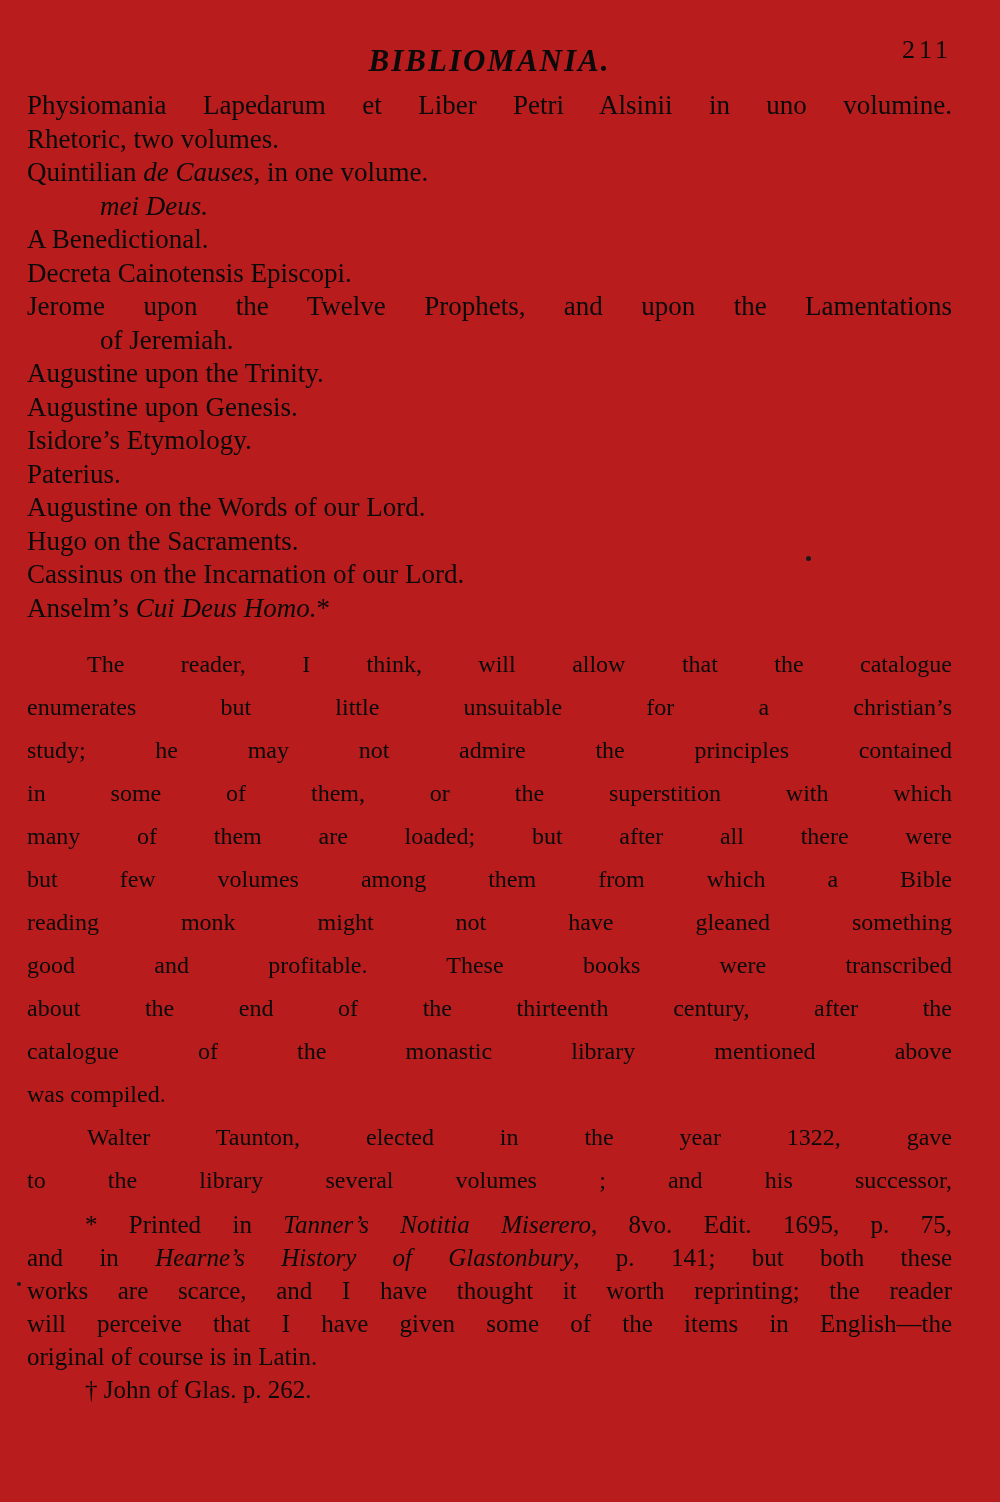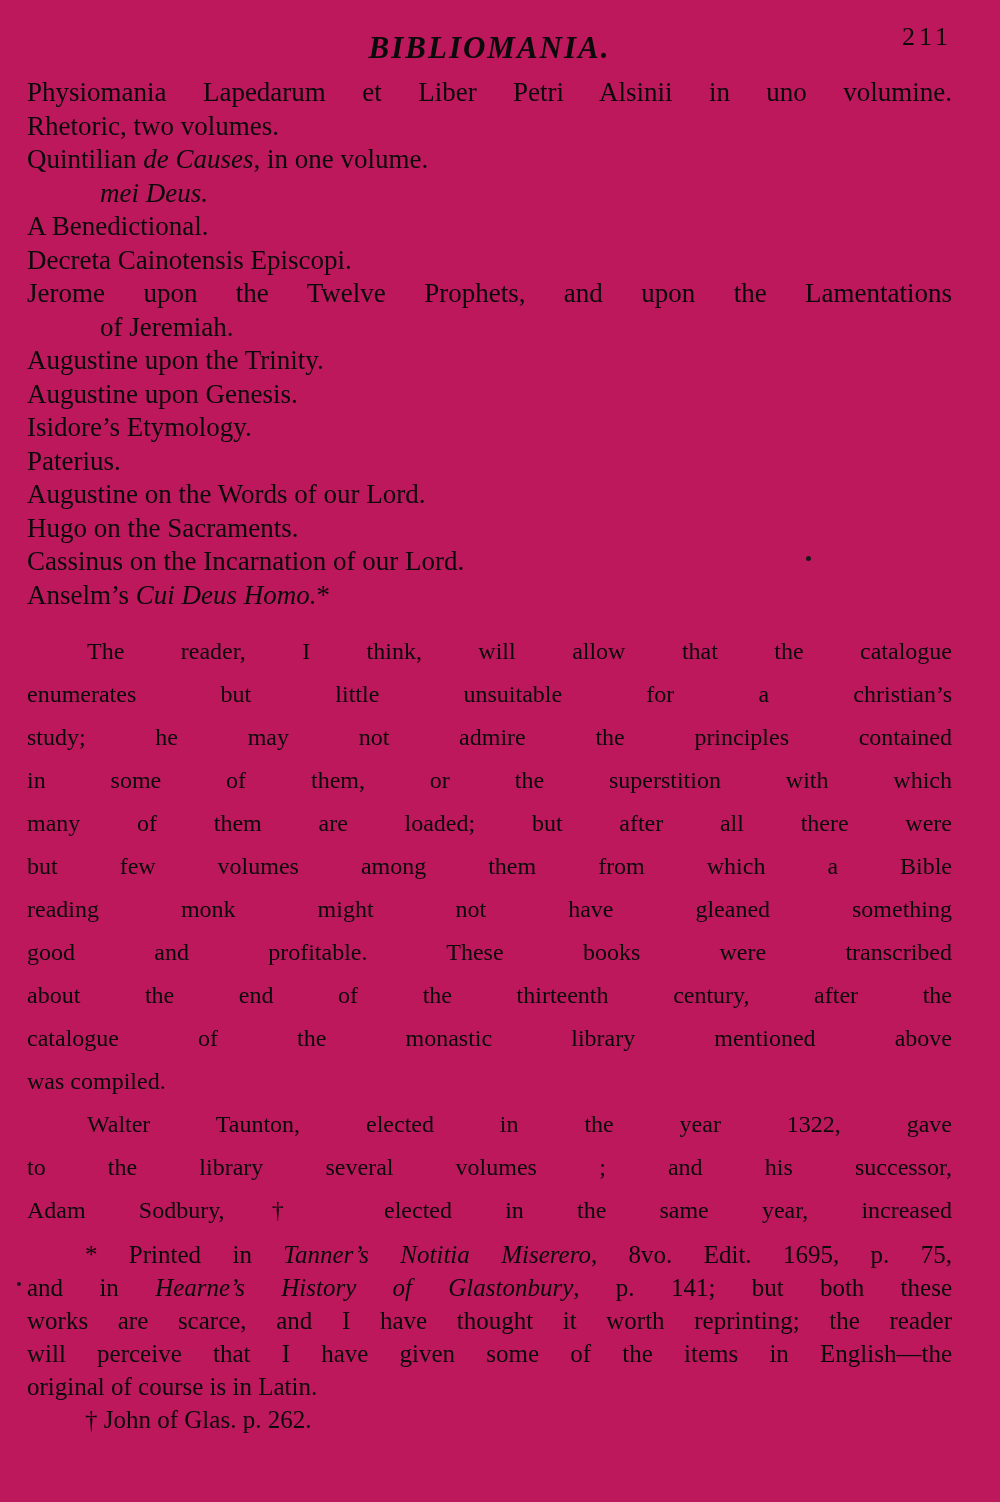--- a/index.html
+++ b/index.html
@@ -1,23 +1,23 @@
 <!DOCTYPE html>
 <html><head>
 <meta charset="utf-8">
 <style>
   html, body { margin: 0; padding: 0; background: #ffffff; }
   .page {
     position: relative;
     width: 1000px;
     height: 1502px;
-    background: #be185d;
+    background: #b91c1c;
     color: #0a0a0a;
     font-family: "Liberation Serif", "DejaVu Serif", serif;
-    padding: 0 48px 0 27px;
+    padding: 13px 48px 0 27px;
     box-sizing: border-box;
     overflow: hidden;
   }
   .header { position: relative; padding-top: 30px; text-align: center; height: 38px; }
   .running-title {
     display: inline-block;
     font-style: italic;
     font-weight: bold;
     font-size: 31px;
     letter-spacing: 2px;
@@ -84,21 +84,20 @@
     <div class="bline">in some of them, or the superstition with which</div>
     <div class="bline">many of them are loaded; but after all there were</div>
     <div class="bline">but few volumes among them from which a Bible</div>
     <div class="bline">reading monk might not have gleaned something</div>
     <div class="bline">good and profitable. These books were transcribed</div>
     <div class="bline">about the end of the thirteenth century, after the</div>
     <div class="bline">catalogue of the monastic library mentioned above</div>
     <div class="bline paraend">was compiled.</div>
     <div class="bline parastart">Walter Taunton, elected in the year 1322, gave</div>
     <div class="bline">to the library several volumes ; and his successor,</div>
-    <div class="bline">Adam Sodbury,† elected in the same year, increased</div>
   </div>
 
   <div class="footnote">
     <div class="fline notestart"><span>* Printed in </span><span class="it">Tanner’s Notitia Miserero</span><span>, 8vo. Edit. 1695, p. 75,</span></div>
     <div class="fline"><span>and in </span><span class="it">Hearne’s History of Glastonbury</span><span>, p. 141; but both these</span></div>
     <div class="fline"><span>works are scarce, and I have thought it worth reprinting; the reader</span></div>
     <div class="fline"><span>will perceive that I have given some of the items in English—the</span></div>
     <div class="fline noteend"><span>original of course is in Latin.</span></div>
     <div class="fline noteend notestart"><span>† John of Glas. p. 262.</span></div>
   </div>

